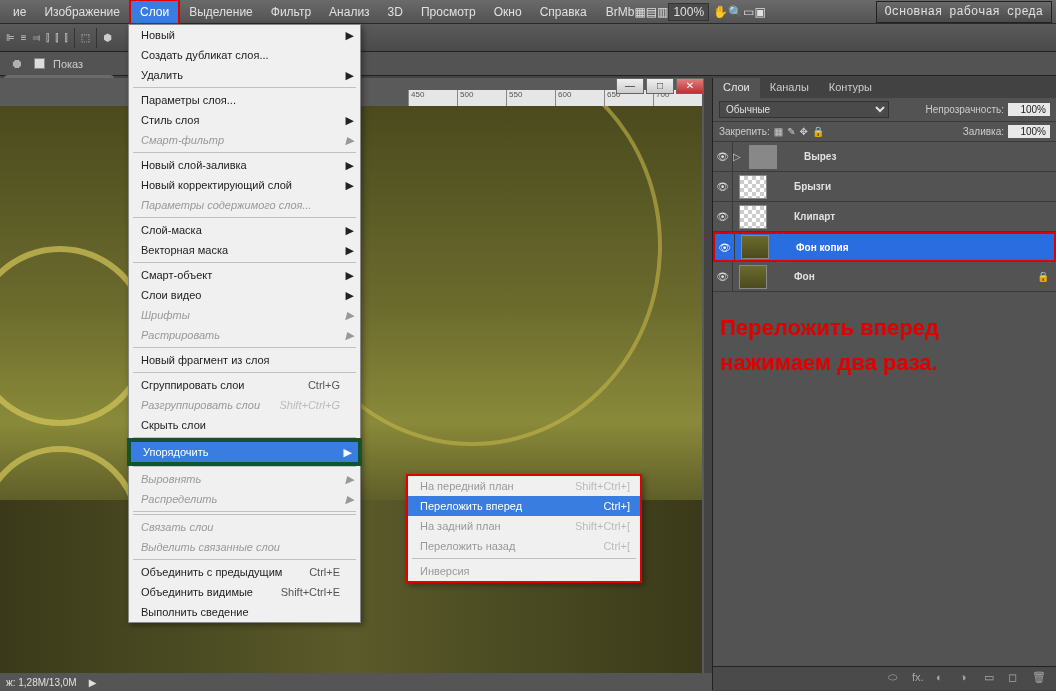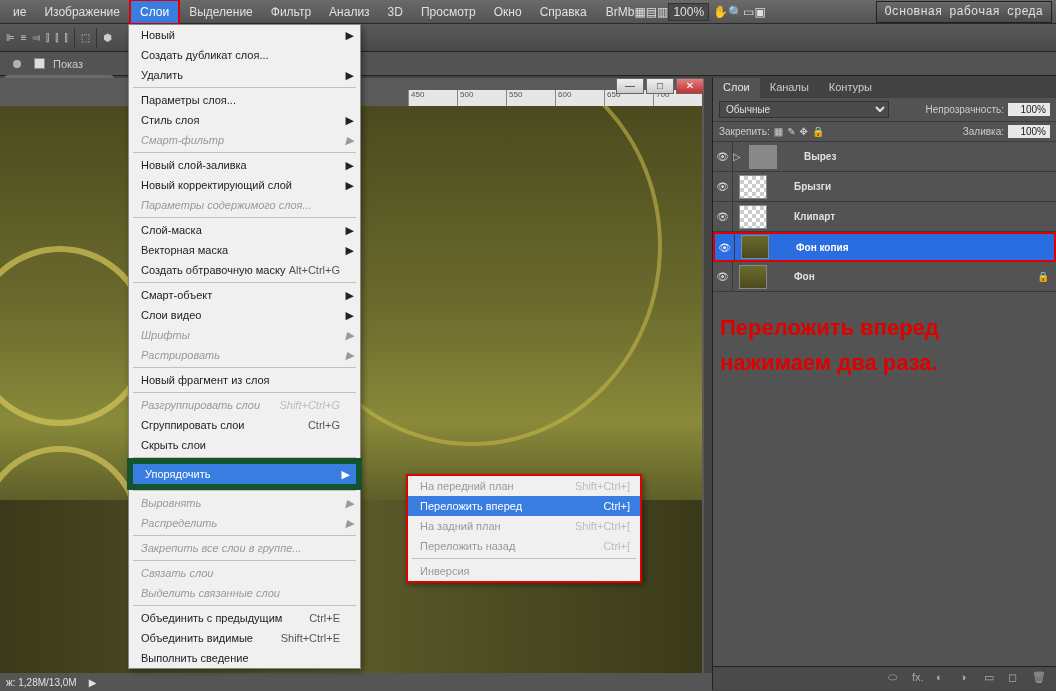--- a/index.html
+++ b/index.html
@@ -32,21 +32,21 @@
 .win-controls .max { background: linear-gradient(#f0f0f0,#ccc); color: #333; }
 .win-controls .close { background: linear-gradient(#e08080,#c03030); color: #fff; }
 
 .ctx-menu { position: absolute; left: 128px; top: 24px; width: 233px; background: #f0f0f0; border: 1px solid #888; box-shadow: 2px 2px 6px rgba(0,0,0,0.4); font-size: 11px; z-index: 10; }
 .ctx-menu .mi { padding: 4px 20px 4px 12px; color: #222; position: relative; cursor: default; }
 .ctx-menu .mi.dis { color: #999; font-style: italic; }
 .ctx-menu .mi .arrow { position: absolute; right: 6px; top: 4px; }
 .ctx-menu .mi .sc { position: absolute; right: 20px; top: 4px; color: #555; }
 .ctx-menu .mi.dis .sc { color: #bbb; }
 .ctx-menu .sep { height: 1px; background: #c0c0c0; margin: 2px 4px; }
-.ctx-menu .mi.sel { background: #3a7de0; color: #fff; border: 6px solid #14532d; margin: -2px; }
+.ctx-menu .mi.sel { background: #3a7de0; color: #fff; border: 4px solid #14532d; margin: -2px; }
 .ctx-menu .mi.sel .arrow, .ctx-menu .mi.sel .sc { color: #fff; }
 
 .submenu { position: absolute; left: 406px; top: 474px; width: 236px; background: #f0f0f0; border: 2px solid #e00000; box-shadow: 2px 2px 6px rgba(0,0,0,0.4); font-size: 11px; z-index: 11; }
 .submenu .mi { padding: 4px 8px 4px 12px; color: #222; position: relative; }
 .submenu .mi.dis { color: #999; }
 .submenu .mi .sc { position: absolute; right: 10px; top: 4px; }
 .submenu .mi.dis .sc { color: #bbb; }
 .submenu .mi.sel { background: #3a7de0; color: #fff; }
 .submenu .sep { height: 1px; background: #c0c0c0; margin: 2px 4px; }
 
@@ -165,39 +165,37 @@
     <div class="mi">Параметры слоя...</div>
     <div class="mi">Стиль слоя<span class="arrow">▶</span></div>
     <div class="mi dis">Смарт-фильтр<span class="arrow">▶</span></div>
     <div class="sep"></div>
     <div class="mi">Новый слой-заливка<span class="arrow">▶</span></div>
     <div class="mi">Новый корректирующий слой<span class="arrow">▶</span></div>
     <div class="mi dis">Параметры содержимого слоя...</div>
     <div class="sep"></div>
     <div class="mi">Слой-маска<span class="arrow">▶</span></div>
     <div class="mi">Векторная маска<span class="arrow">▶</span></div>
-    <div class="mi">Создать обтравочную маску<span class="sc">Alt+Ctrl+G</span></div>
     <div class="sep"></div>
     <div class="mi">Смарт-объект<span class="arrow">▶</span></div>
     <div class="mi">Слои видео<span class="arrow">▶</span></div>
     <div class="mi dis">Шрифты<span class="arrow">▶</span></div>
     <div class="mi dis">Растрировать<span class="arrow">▶</span></div>
     <div class="sep"></div>
     <div class="mi">Новый фрагмент из слоя</div>
     <div class="sep"></div>
+    <div class="mi">Сгруппировать слои<span class="sc">Ctrl+G</span></div>
     <div class="mi dis">Разгруппировать слои<span class="sc">Shift+Ctrl+G</span></div>
-    <div class="mi">Сгруппировать слои<span class="sc">Ctrl+G</span></div>
     <div class="mi">Скрыть слои</div>
     <div class="sep"></div>
     <div class="mi sel">Упорядочить<span class="arrow">▶</span></div>
     <div class="sep"></div>
     <div class="mi dis">Выровнять<span class="arrow">▶</span></div>
     <div class="mi dis">Распределить<span class="arrow">▶</span></div>
     <div class="sep"></div>
-    <div class="mi dis">Закрепить все слои в группе...</div>
     <div class="sep"></div>
     <div class="mi dis">Связать слои</div>
     <div class="mi dis">Выделить связанные слои</div>
     <div class="sep"></div>
     <div class="mi">Объединить с предыдущим<span class="sc">Ctrl+E</span></div>
     <div class="mi">Объединить видимые<span class="sc">Shift+Ctrl+E</span></div>
     <div class="mi">Выполнить сведение</div>
   </div>
 <div class="submenu" id="arrange-menu">
     <div class="mi dis">На передний план<span class="sc">Shift+Ctrl+]</span></div>

